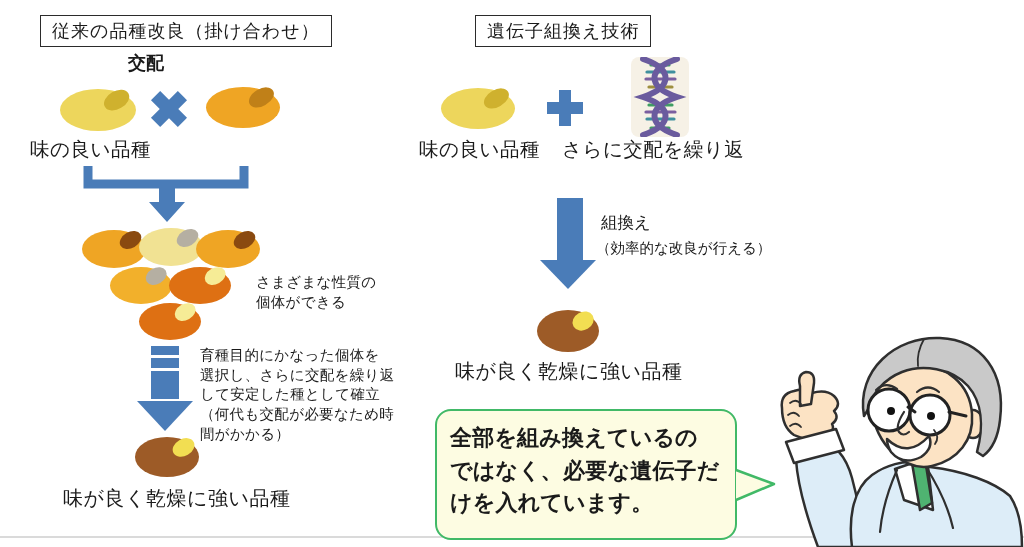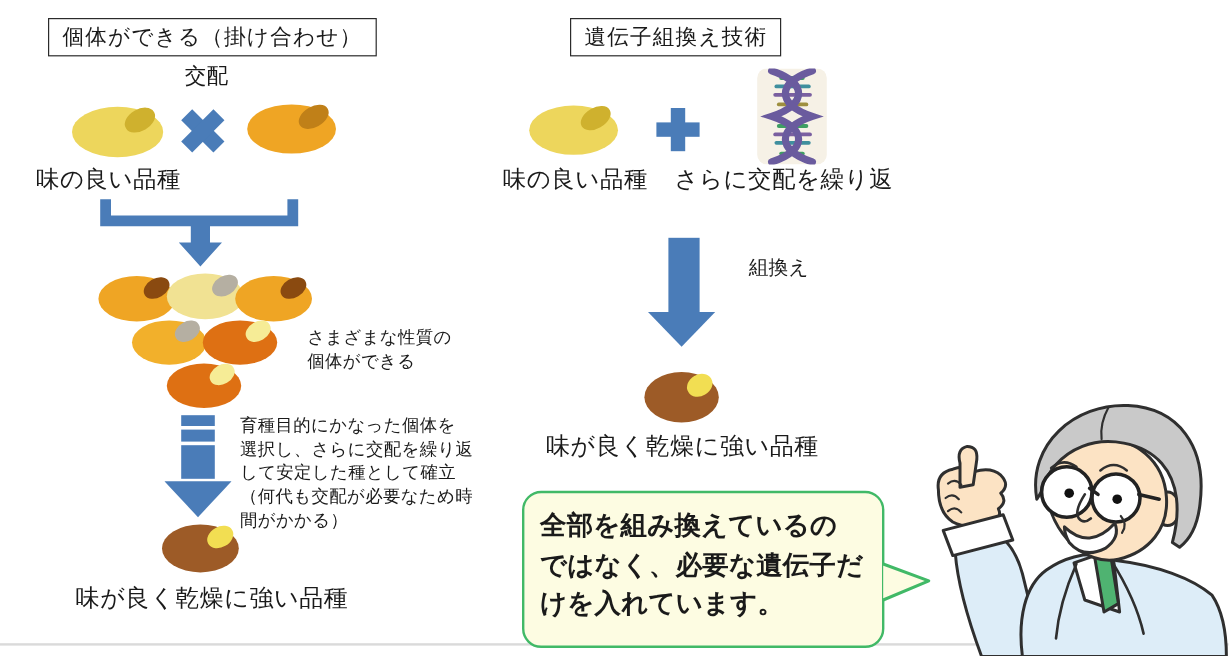--- a/index.html
+++ b/index.html
@@ -45,23 +45,23 @@
   .tail{left:734px;top:468px;z-index:3;}
   .doctor{left:754px;top:328px;z-index:2;}
 </style>
 </head>
 <body>
 
 <div class="stage">
 
   <div class="abs bottom-rule"></div>
 
-  <div class="abs titlebox" style="left:40px;top:15px;">個体ができる（掛け合わせ）</div>
-
-  <div class="abs" style="left:154px;top:51px;font-size:18px;">交配</div>
+  <div class="abs titlebox" style="left:40px;top:15px;">従来の品種改良（掛け合わせ）</div>
+
+  <div class="abs" style="left:128px;top:51px;font-size:18px;font-weight:bold;">交配</div>
 
   <div class="abs bean pale" style="left:60px;top:89px;width:76px;height:42px;">
       <i></i>
     </div>
 
   <svg class="abs" style="left:145px;top:85px;" width="48" height="48" viewBox="0 0 48 48">
     <g transform="rotate(45 24 24)" class="accent">
       <rect x="5" y="17.5" width="38" height="13"></rect>
       <rect x="17.5" y="5" width="13" height="38"></rect>
     </g>
@@ -153,21 +153,22 @@
   <div class="abs lbl" style="left:419px;top:136px;">味の良い品種</div>
   <div class="abs lbl" style="left:562px;top:136px;">さらに交配を繰り返</div>
 
   <svg class="abs" style="left:537px;top:198px;" width="62" height="92" viewBox="0 0 62 92">
     <g class="accent">
       <rect x="20" y="0" width="26" height="62"></rect>
       <polygon points="3,62 59,62 31,91"></polygon>
     </g>
   </svg>
 
-  <div class="abs" style="left:601px;top:212px;font-size:16.5px;margin-left:23px;">組換え</div>
+  <div class="abs" style="left:601px;top:212px;font-size:16.5px;">組換え</div>
+  <div class="abs" style="left:596px;top:239px;font-size:14.5px;">（効率的な改良が行える）</div>
 
   <div class="abs bean brown" style="left:537px;top:310px;width:62px;height:42px;">
       <i></i>
     </div>
 
   <div class="abs lbl" style="left:455px;top:358px;font-size:20px;">味が良く乾燥に強い品種</div>
 
   <div class="abs bubble">
     <div class="bubble-text">全部を組み換えているの
 ではなく、必要な遺伝子だ

